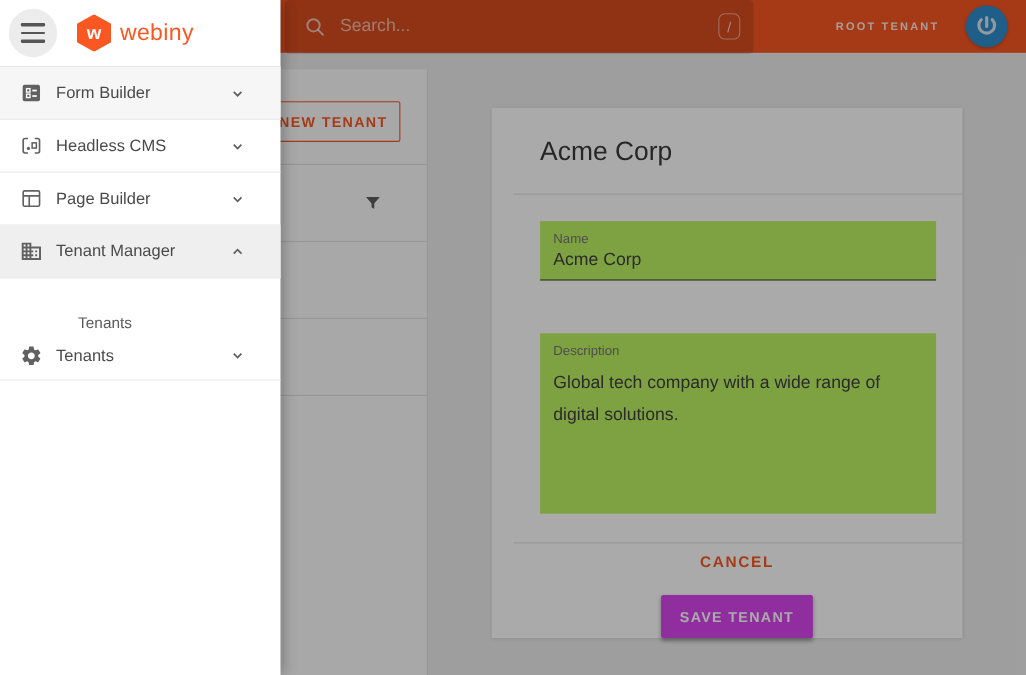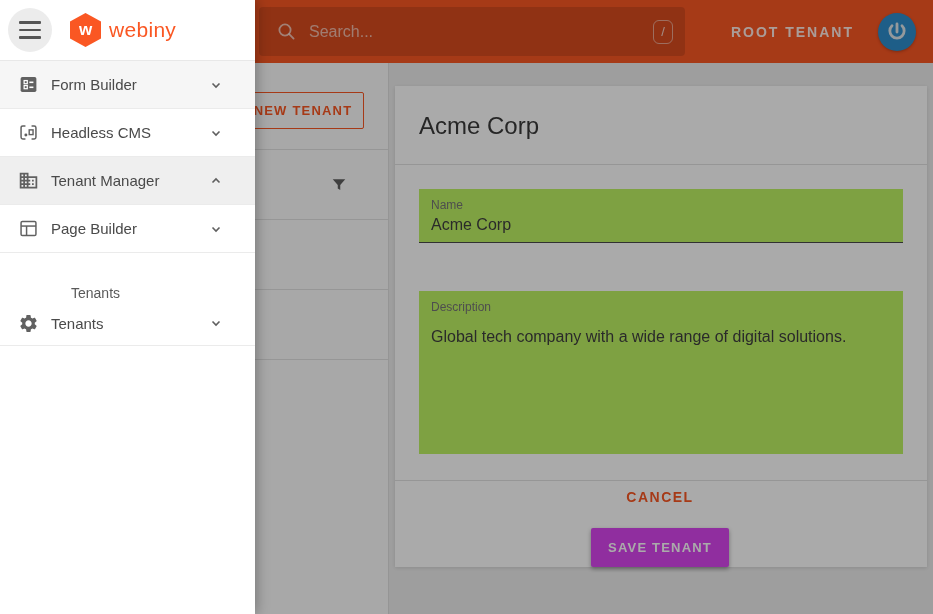--- a/index.html
+++ b/index.html
@@ -1,51 +1,51 @@
 <!DOCTYPE html>
 <html><head>
 <meta charset="utf-8">
 <style>
   * { margin:0; padding:0; box-sizing:border-box; }
   html,body { width:933px; height:614px; overflow:hidden; font-family:"Liberation Sans", sans-serif; }
   .app { position:relative; width:933px; height:614px; background:#eeeeee; }
 
   
-  .topbar { position:absolute; top:0; left:0; right:0; height:63px; background:#fa5723;
+  .topbar { position:absolute; top:0; left:0; right:0; height:48px; background:#fa5723;
             display:flex; align-items:center; padding-left:259px; z-index:10; }
   .search { width:426px; height:49px; background:rgba(0,0,0,0.13); border-radius:4px;
             display:flex; align-items:center; padding:0 12px 0 18px; }
   .search svg { flex:none; }
   .search input { flex:1; background:transparent; border:none; outline:none; margin-left:13px;
                   font-size:16px; color:#fff; font-family:"Liberation Sans", sans-serif; }
   .search input::placeholder { color:rgba(255,255,255,0.62); }
   .shortcut { flex:none; width:20px; height:24px; border:1px solid rgba(255,255,255,0.5);
               border-radius:6px; color:rgba(255,255,255,0.75); font-size:13px;
               display:flex; align-items:center; justify-content:center; }
   .topbar-spacer { flex:1; }
-  .tenant-label { color:rgba(255,255,255,0.88); font-size:14px; font-weight:600;
+  .tenant-label { color:rgba(255,255,255,0.88); font-size:10px; font-weight:600;
                   letter-spacing:2px; margin-right:24px; }
   .avatar { width:38px; height:38px; border-radius:50%; background:#2d8ecd; margin-right:17px;
             display:flex; align-items:center; justify-content:center; cursor:pointer;
             box-shadow:0 1px 3px rgba(0,0,0,0.25); }
 
   
   .content { position:absolute; top:63px; left:0; right:0; bottom:0; display:flex; }
   .list-panel { width:389px; background:#fdfdfd; border-right:1px solid #e0e0e0; position:relative; }
   .list-header { height:86px; position:relative; }
   .new-tenant-btn { position:absolute; top:29px; right:24px; width:122px; height:37px;
                     background:transparent; border:1px solid #fa5723; border-radius:2px;
                     color:#fa5723; font-size:13px; font-weight:600; letter-spacing:1.2px;
                     font-family:"Liberation Sans", sans-serif; cursor:pointer; }
   .filter-row { height:71px; border-top:1px solid #e2e2e2; border-bottom:1px solid #e2e2e2;
                 display:flex; align-items:center; justify-content:flex-end; padding-right:39px; }
   .list-row { height:70px; border-bottom:1px solid #e2e2e2; }
 
   .main-area { flex:1; padding-top:23px; }
-  .card { width:532px; margin:0 auto; background:#ffffff; box-shadow:0 1px 4px rgba(0,0,0,0.12); }
+  .card { width:428px; margin:12px auto; background:#ffffff; box-shadow:0 1px 4px rgba(0,0,0,0.12);padding-left:20px; }
   .card-header { padding:26px 24px 24px; border-bottom:1px solid #e2e2e2; }
   .card-title { font-size:24px; font-weight:400; color:#3a3a3a; }
   .card-body { padding:24px 24px 26px; }
   .field { background:#bef264; padding:9px 12px 8px; }
   .field-name { border-bottom:1px solid #4a4a4a; }
   .field-desc { margin-top:48px; }
   .field-label { display:block; font-size:12px; color:#757575; }
   .field input { width:100%; background:transparent; border:none; outline:none; margin-top:4px;
                  font-size:16px; color:#3f3f3f; font-family:"Liberation Sans", sans-serif; }
   .field textarea { width:100%; height:120px; background:transparent; border:none; outline:none;
@@ -194,50 +194,50 @@
         </svg>
       </span>
       <span class="mi-label">Headless CMS</span>
       <span class="chev">
         <svg width="14" height="14" viewBox="0 0 14 14">
             <polyline points="3.5,5.5 7,9 10.5,5.5" fill="none" stroke="#5f5f5f" stroke-width="1.6"></polyline>
           </svg>
       </span>
     </div>
 
-    <div class="menu-item active">
-      <span class="mi-icon">
-        <svg width="21" height="21" viewBox="0 0 24 24">
-          <path d="M12 7V3H2v18h20V7H12zM6 19H4v-2h2v2zm0-4H4v-2h2v2zm0-4H4V9h2v2zm0-4H4V5h2v2zm4 12H8v-2h2v2zm0-4H8v-2h2v2zm0-4H8V9h2v2zm0-4H8V5h2v2zm10 12h-8v-2h2v-2h-2v-2h2v-2h-2V9h8v10zm-2-8h-2v2h2v-2zm0 4h-2v2h2v-2z" fill="#616161"></path>
-        </svg>
-      </span>
-      <span class="mi-label">Tenant Manager</span>
-      <span class="chev">
-        <svg width="14" height="14" viewBox="0 0 14 14">
-            <polyline points="3.5,8.5 7,5 10.5,8.5" fill="none" stroke="#5f5f5f" stroke-width="1.6"></polyline>
-          </svg>
-      </span>
-    </div>
-
     <div class="menu-item">
       <span class="mi-icon">
         <svg width="21" height="21" viewBox="0 0 24 24">
           <rect x="3.5" y="4" width="17" height="16" rx="1.5" fill="none" stroke="#616161" stroke-width="1.7"></rect>
           <line x1="3.5" y1="9.2" x2="20.5" y2="9.2" stroke="#616161" stroke-width="1.7"></line>
           <line x1="9.8" y1="9.2" x2="9.8" y2="20" stroke="#616161" stroke-width="1.7"></line>
         </svg>
       </span>
       <span class="mi-label">Page Builder</span>
       <span class="chev">
         <svg width="14" height="14" viewBox="0 0 14 14">
             <polyline points="3.5,5.5 7,9 10.5,5.5" fill="none" stroke="#5f5f5f" stroke-width="1.6"></polyline>
           </svg>
       </span>
     </div>
 
+    <div class="menu-item active">
+      <span class="mi-icon">
+        <svg width="21" height="21" viewBox="0 0 24 24">
+          <path d="M12 7V3H2v18h20V7H12zM6 19H4v-2h2v2zm0-4H4v-2h2v2zm0-4H4V9h2v2zm0-4H4V5h2v2zm4 12H8v-2h2v2zm0-4H8v-2h2v2zm0-4H8V9h2v2zm0-4H8V5h2v2zm10 12h-8v-2h2v-2h-2v-2h2v-2h-2V9h8v10zm-2-8h-2v2h2v-2zm0 4h-2v2h2v-2z" fill="#616161"></path>
+        </svg>
+      </span>
+      <span class="mi-label">Tenant Manager</span>
+      <span class="chev">
+        <svg width="14" height="14" viewBox="0 0 14 14">
+            <polyline points="3.5,8.5 7,5 10.5,8.5" fill="none" stroke="#5f5f5f" stroke-width="1.6"></polyline>
+          </svg>
+      </span>
+    </div>
+
     <div class="menu-sub">
       <span class="mi-label">Tenants</span>
     </div>
 
     <div class="menu-item last">
       <span class="mi-icon">
         <svg width="21" height="21" viewBox="0 0 24 24">
           <path d="M19.14 12.94c.04-.3.06-.61.06-.94 0-.32-.02-.64-.07-.94l2.03-1.58a.49.49 0 0 0 .12-.61l-1.92-3.32a.49.49 0 0 0-.59-.22l-2.39.96c-.5-.38-1.03-.7-1.62-.94l-.36-2.54a.484.484 0 0 0-.48-.41h-3.84c-.24 0-.43.17-.47.41l-.36 2.54c-.59.24-1.13.57-1.62.94l-2.39-.96a.49.49 0 0 0-.59.22L2.74 8.87c-.12.21-.08.47.12.61l2.03 1.58c-.05.3-.09.63-.09.94s.02.64.07.94l-2.03 1.58a.49.49 0 0 0-.12.61l1.92 3.32c.12.22.37.29.59.22l2.39-.96c.5.38 1.03.7 1.62.94l.36 2.54c.05.24.24.41.48.41h3.84c.24 0 .44-.17.47-.41l.36-2.54c.59-.24 1.13-.56 1.62-.94l2.39.96c.22.08.47 0 .59-.22l1.92-3.32a.49.49 0 0 0-.12-.61l-2.01-1.58zM12 15.6c-1.98 0-3.6-1.62-3.6-3.6s1.62-3.6 3.6-3.6 3.6 1.62 3.6 3.6-1.62 3.6-3.6 3.6z" fill="#616161"></path>
         </svg>
       </span>

